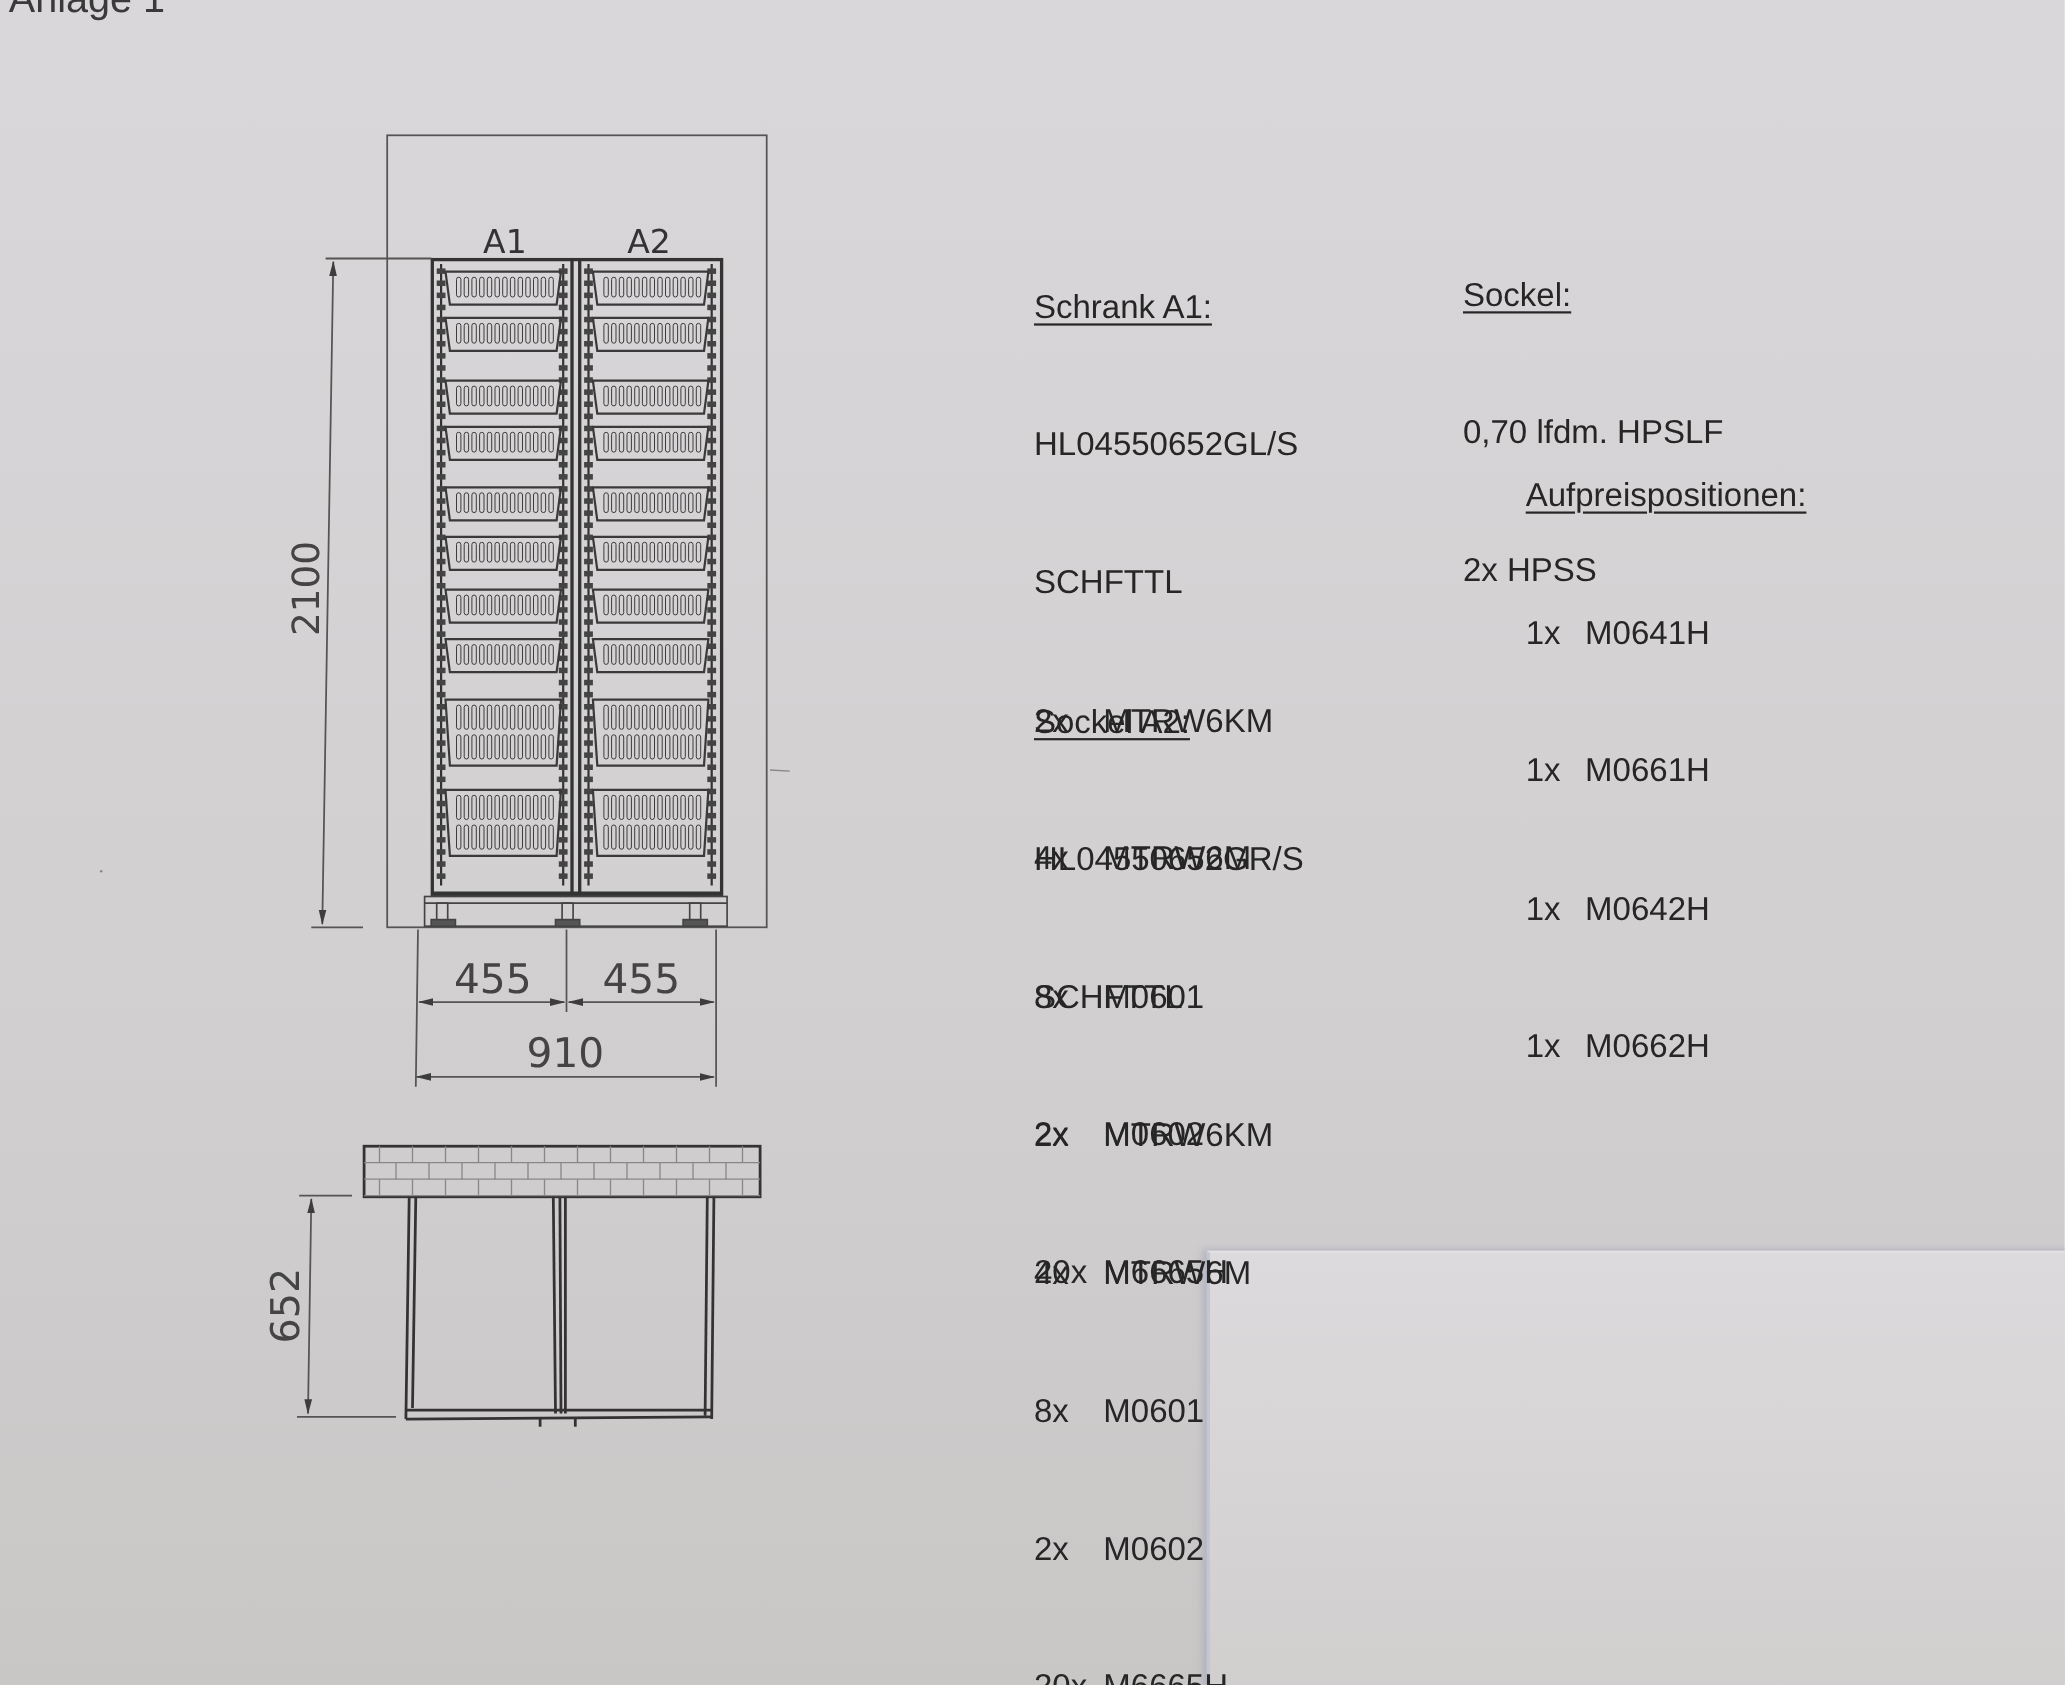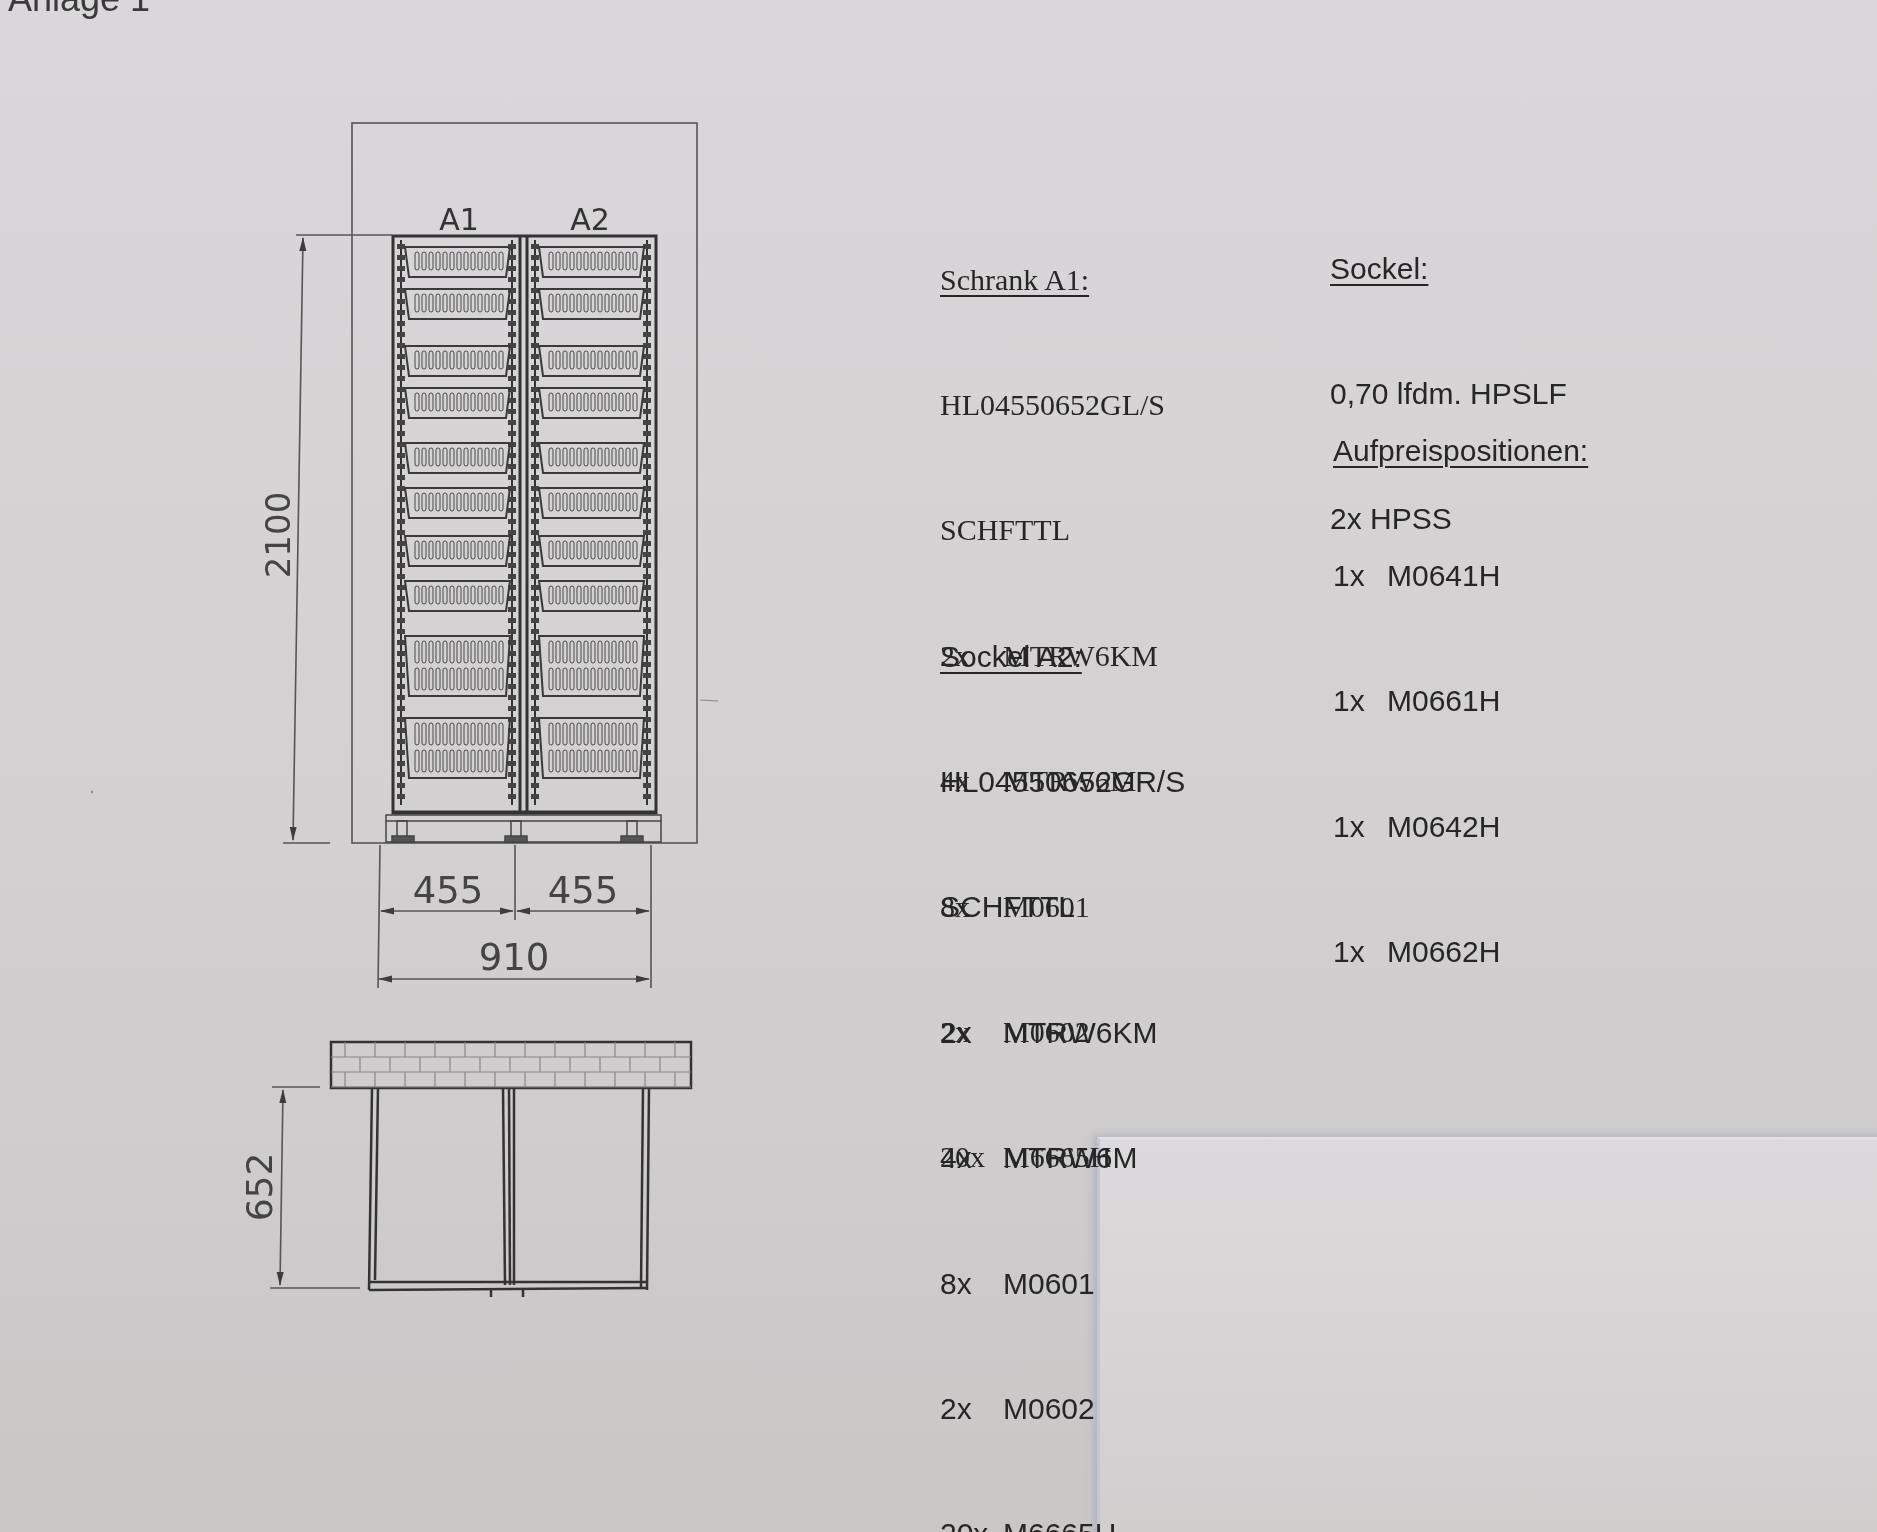--- a/index.html
+++ b/index.html
@@ -692,21 +692,21 @@
     <line x1="283" y1="1090" x2="280" y2="1285" marker-start="url(#arr)" marker-end="url(#arr)"></line>
   </g>
   <text transform="translate(272,1187) rotate(-90)" font-size="36" fill="#444" text-anchor="middle">652</text>
 
   <line x1="700" y1="700" x2="718" y2="701" stroke="#888" stroke-width="1.2"></line>
   <circle cx="92" cy="792" r="1.2" fill="#888"></circle>
 </svg>
 
 <div class="abs sheet"></div>
 
-<div class="abs list" style="left:940px;top:175px;font-family:Liberation Serif, serif;">
+<div class="abs list" style="left:940px;top:175px;">
   <span class="item hdr">Schrank A1:</span>
   <span class="item">HL04550652GL/S</span>
   <span class="item">SCHFTTL</span>
   <span class="item"><span class="qty" style="width:63px">2x</span><span>MTRW6KM</span></span>
   <span class="item"><span class="qty" style="width:63px">4x</span><span>MTRW6M</span></span>
   <span class="item"><span class="qty" style="width:63px">8x</span><span>M0601</span></span>
   <span class="item"><span class="qty" style="width:63px">2x</span><span>M0602</span></span>
   <span class="item"><span class="qty" style="width:63px">20x</span><span>M6665H</span></span>
 </div>
 
@@ -720,19 +720,19 @@
   <span class="item"><span class="qty" style="width:63px">2x</span><span>M0602</span></span>
   <span class="item"><span class="qty" style="width:63px">20x</span><span>M6665H</span></span>
 </div>
 
 <div class="abs list" style="left:1330px;top:164px;">
   <span class="item hdr">Sockel:</span>
   <span class="item">0,70 lfdm. HPSLF</span>
   <span class="item">2x HPSS</span>
 </div>
 
-<div class="abs list" style="left:1333px;top:346px;">
+<div class="abs list" style="left:1387px;top:346px;">
   <span class="item hdr">Aufpreispositionen:</span>
   <span class="item"><span class="qty" style="width:54px">1x</span><span>M0641H</span></span>
   <span class="item"><span class="qty" style="width:54px">1x</span><span>M0661H</span></span>
   <span class="item"><span class="qty" style="width:54px">1x</span><span>M0642H</span></span>
   <span class="item"><span class="qty" style="width:54px">1x</span><span>M0662H</span></span>
 </div>
 
 </body></html>

